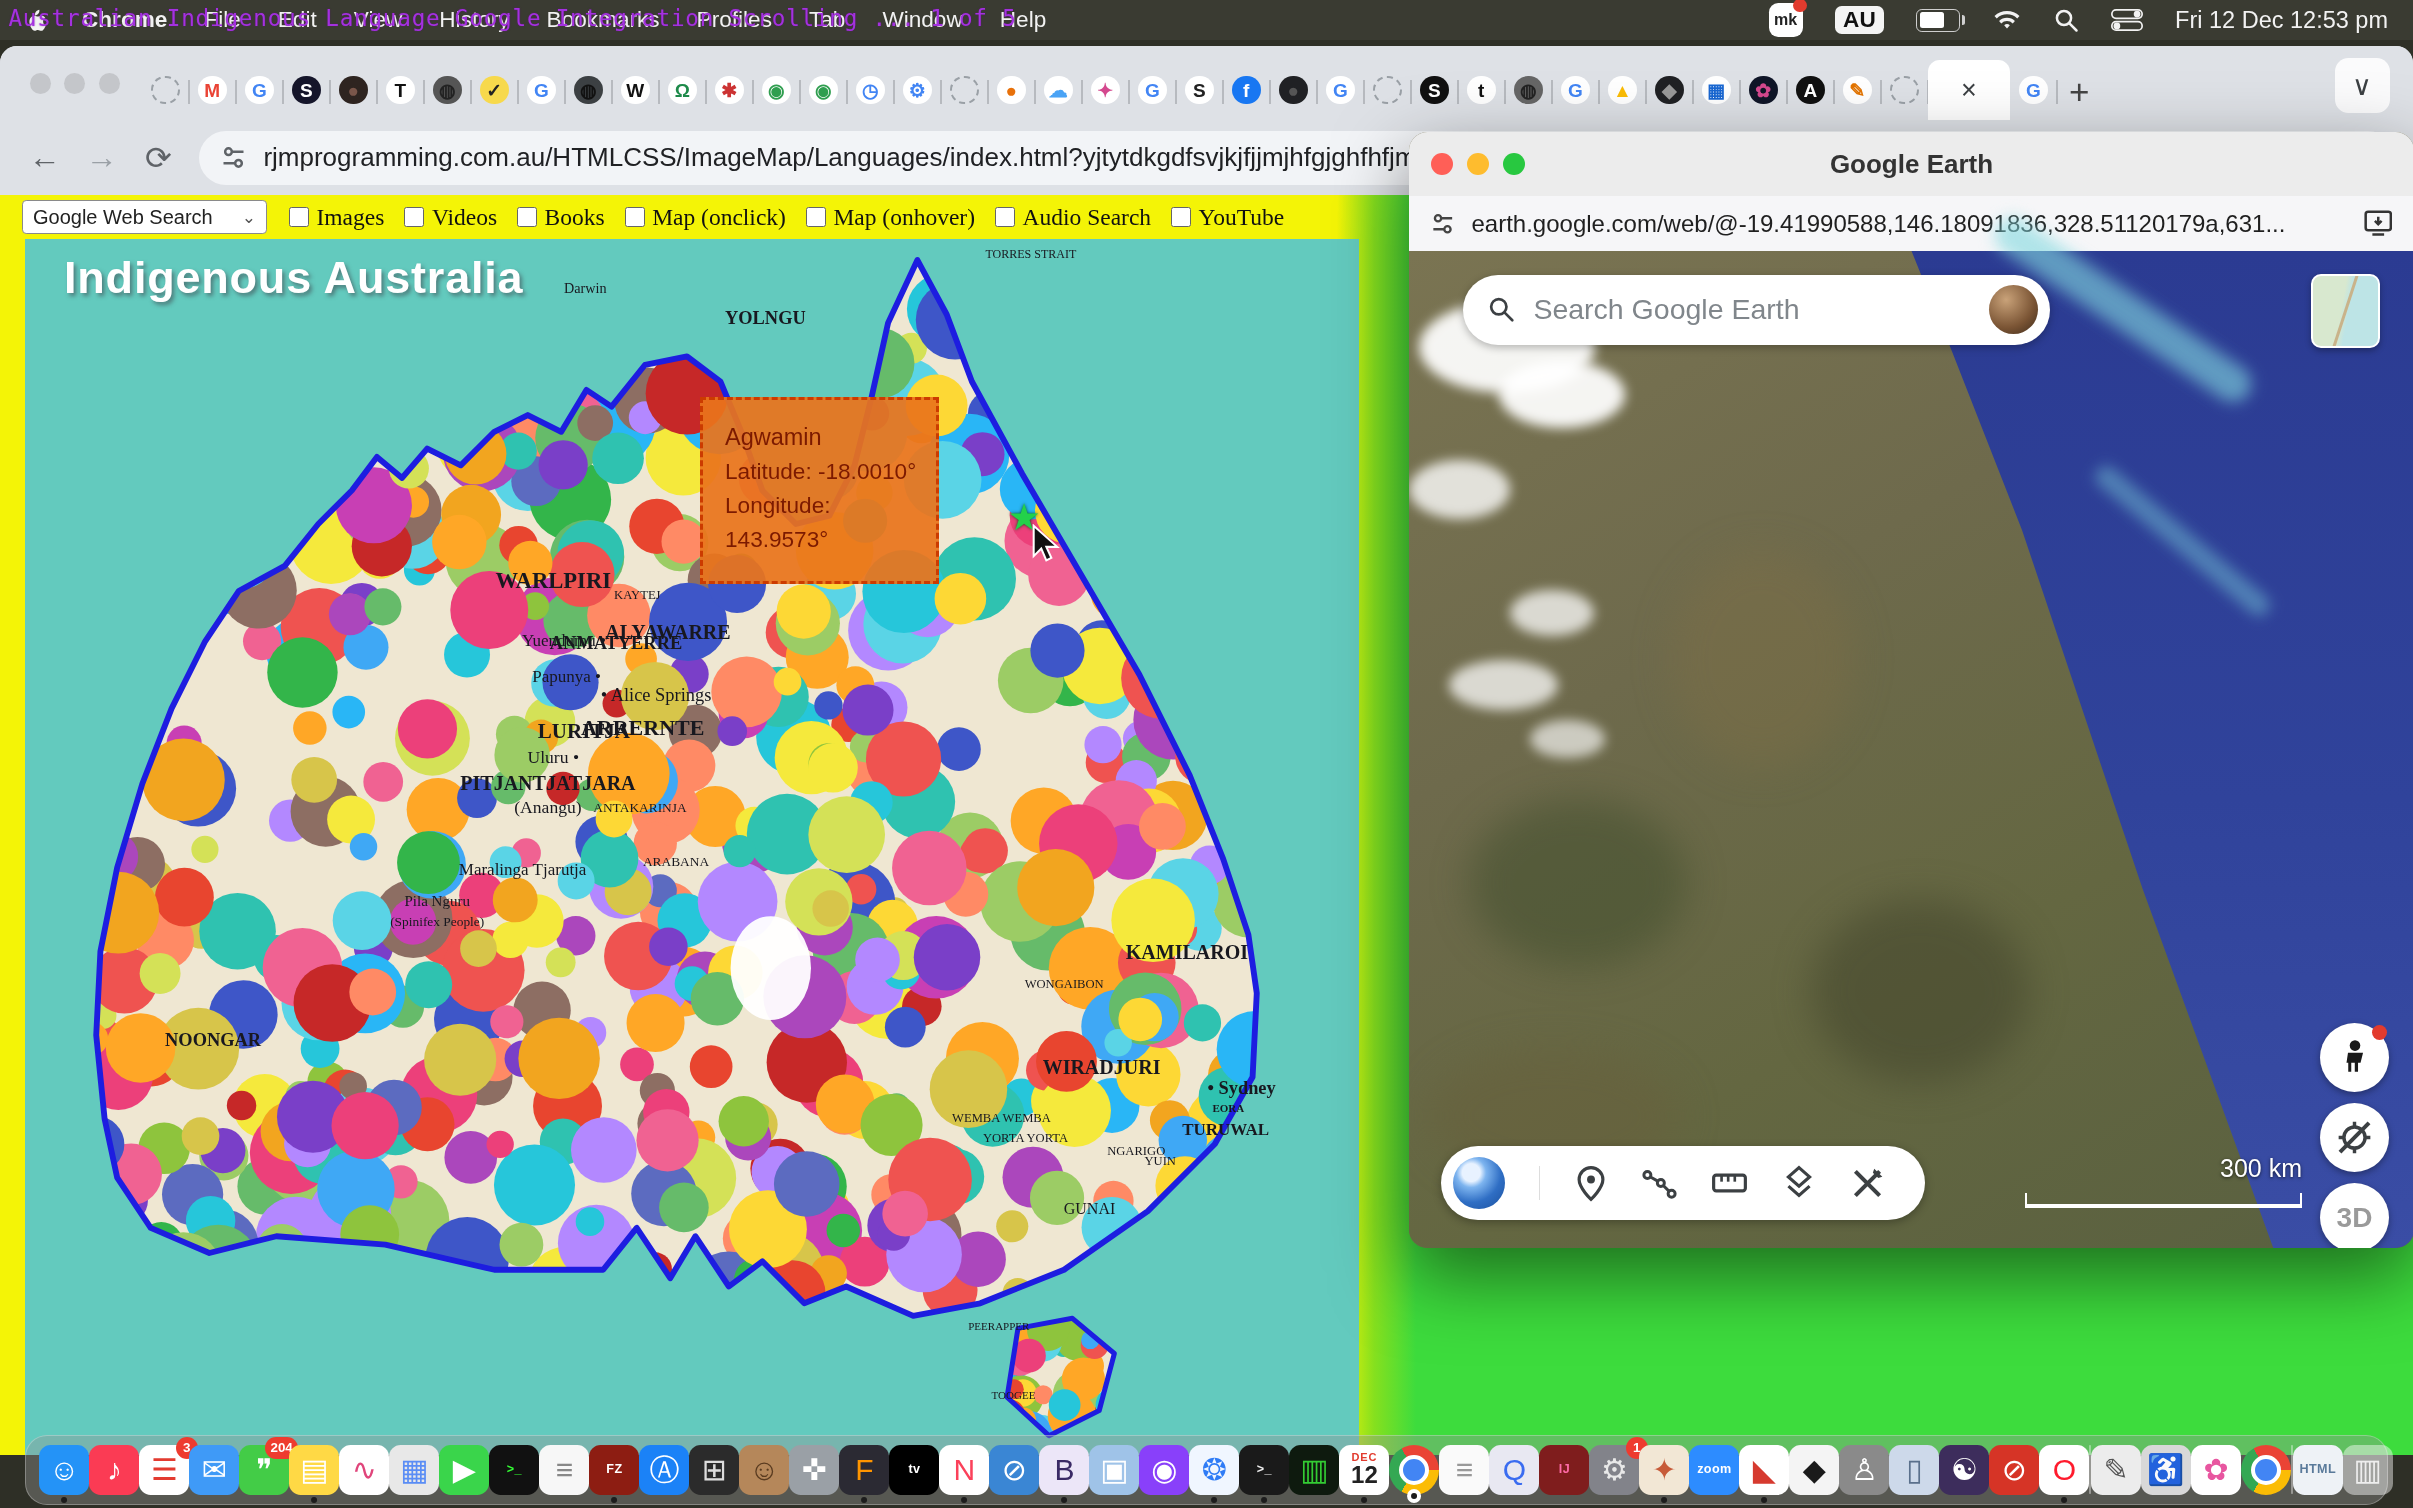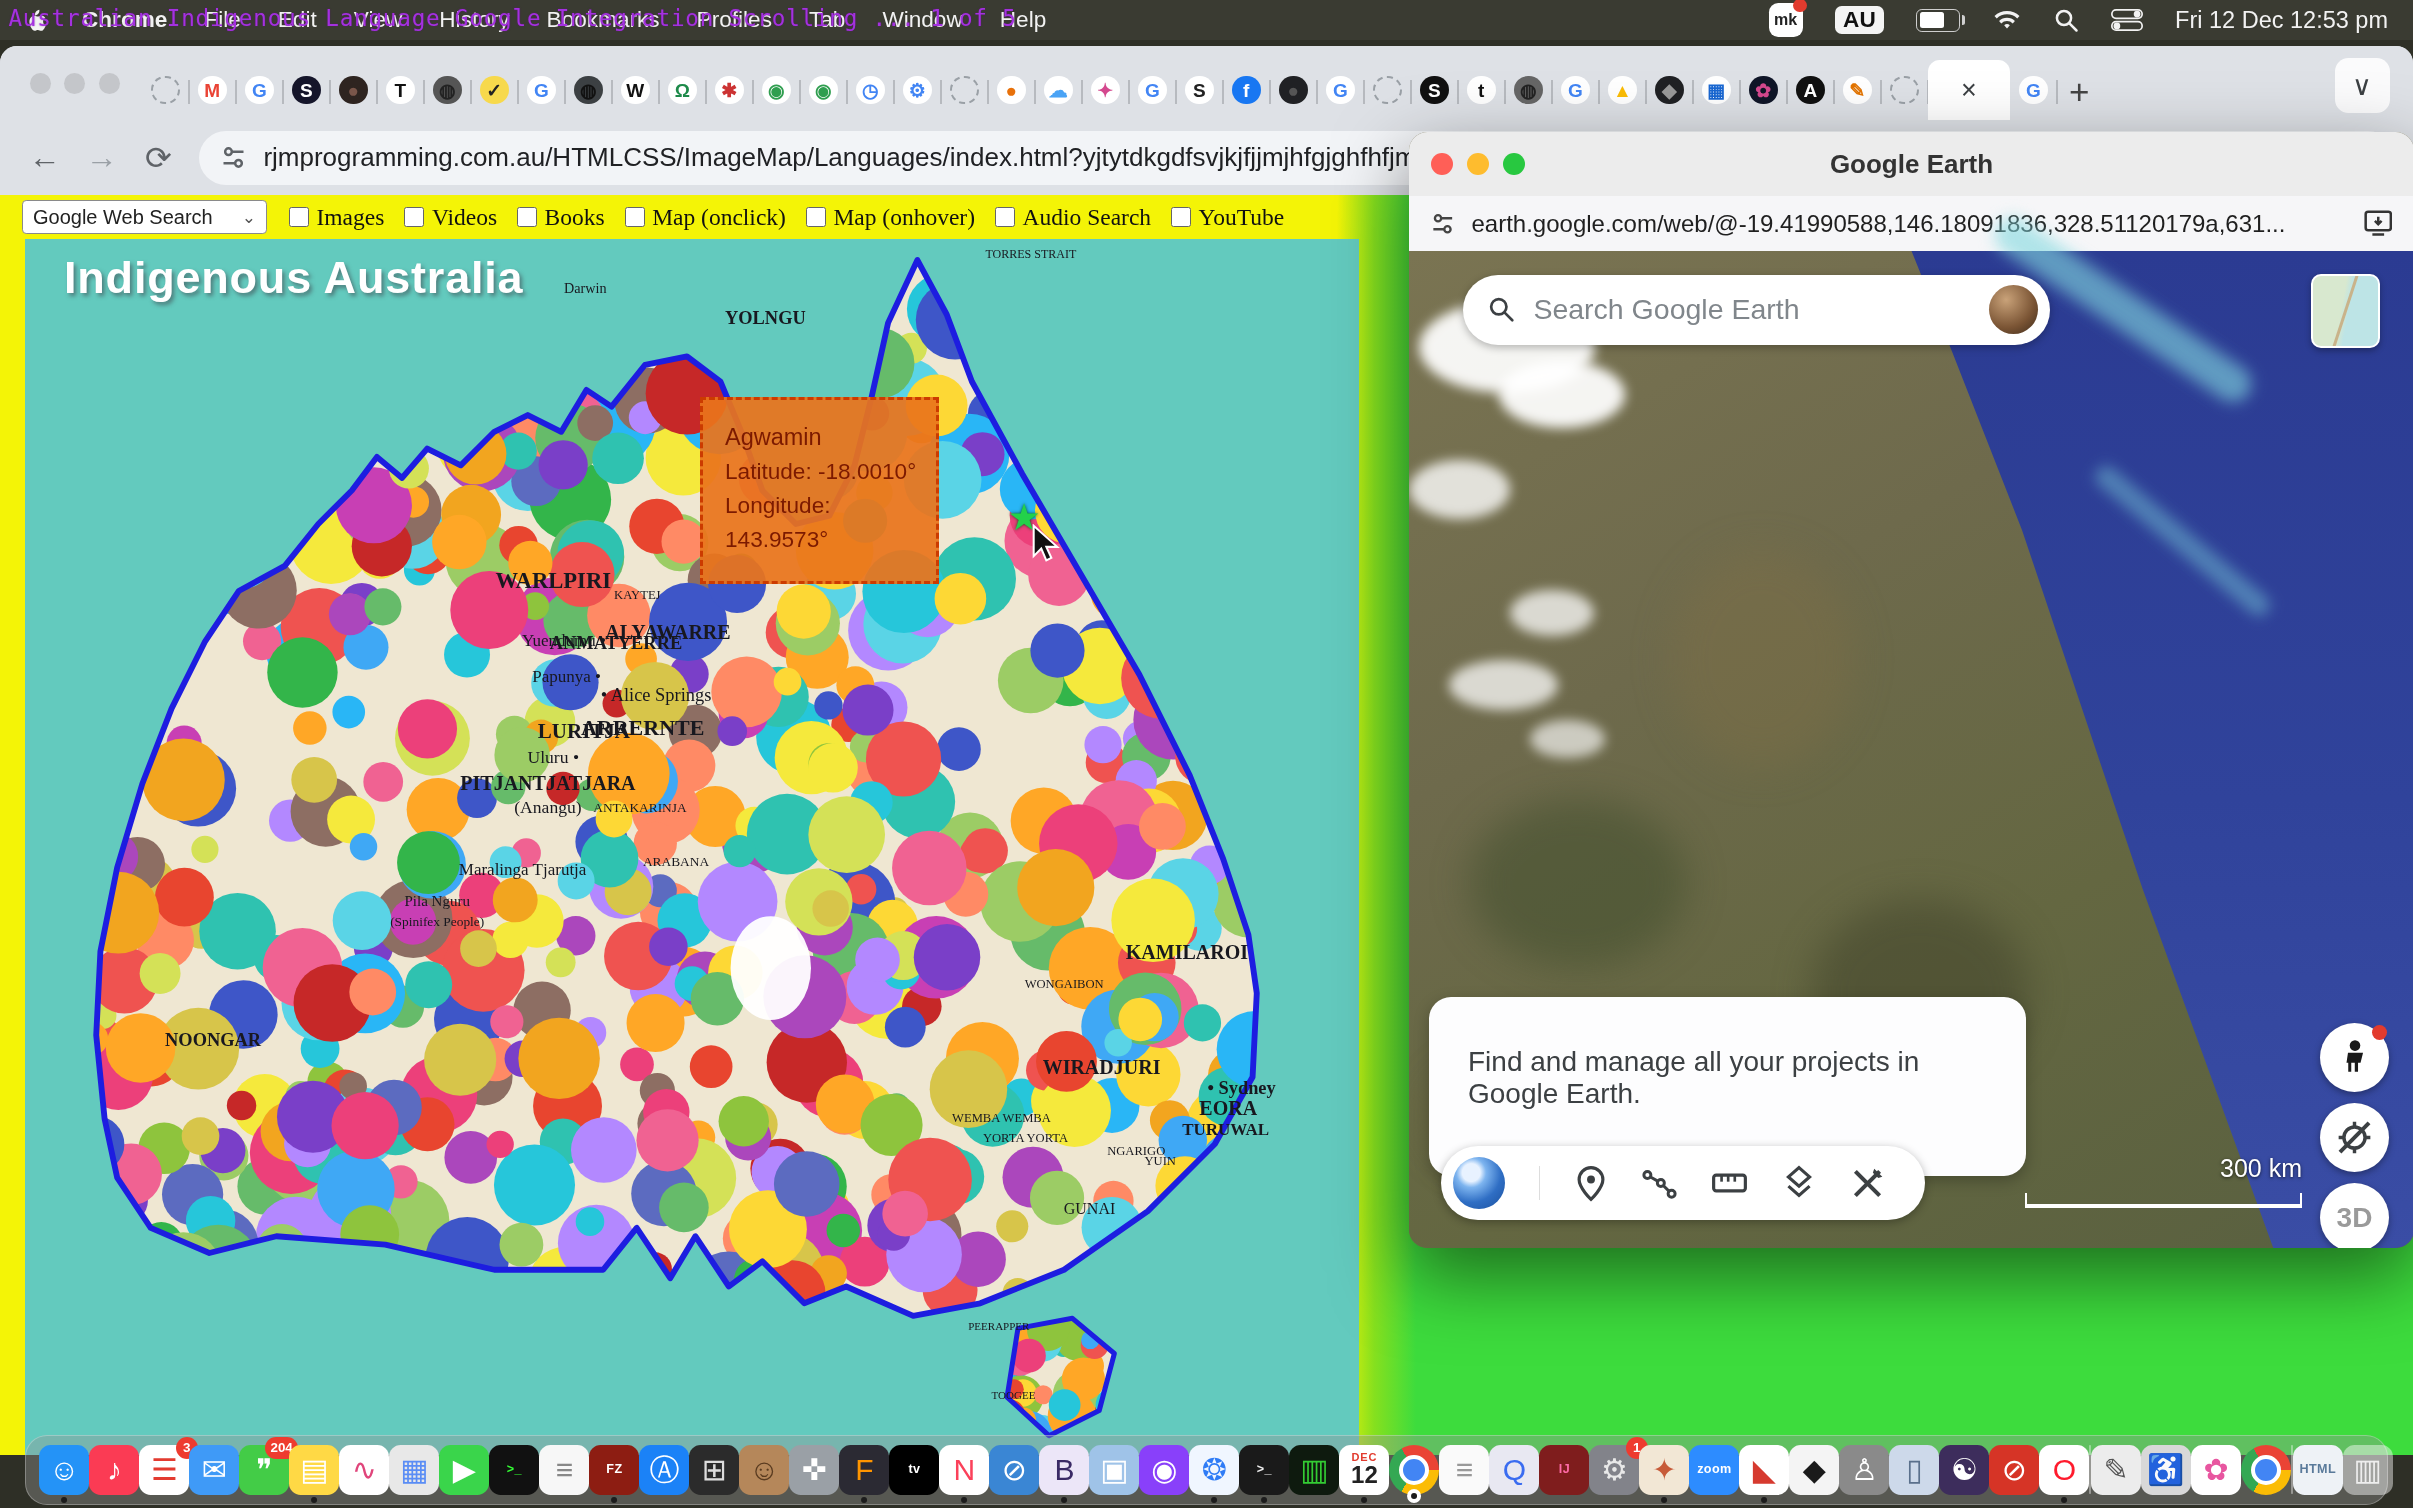--- a/index.html
+++ b/index.html
@@ -1059,21 +1059,21 @@
           <div class="maplabel" style="left: 46.1%; top: 46.8%; font-size: 13.4px;">ANTAKARINJA</div>
           <div class="maplabel" style="left: 48.8%; top: 51.2%; font-size: 13.4px;">ARABANA</div>
           <div class="maplabel" style="left: 37.3%; top: 51.9%; font-size: 17px;">Maralinga Tjarutja</div>
           <div class="maplabel" style="left: 30.9%; top: 54.4%; font-size: 15px;">Pila Nguru</div>
           <div class="maplabel" style="left: 30.9%; top: 56.2%; font-size: 13.4px;">(Spinifex People)</div>
           <div class="maplabel" style="left: 14.1%; top: 65.9%; font-size: 18.4px; font-weight: 700;">NOONGAR</div>
           <div class="maplabel" style="left: 87.1%; top: 58.6%; font-size: 20px; font-weight: 700;">KAMILAROI</div>
           <div class="maplabel" style="left: 77.9%; top: 61.3%; font-size: 12.6px;">WONGAIBON</div>
           <div class="maplabel" style="left: 80.7%; top: 68.1%; font-size: 20px; font-weight: 700;">WIRADJURI</div>
           <div class="maplabel" style="left: 91.2%; top: 69.8%; font-size: 18.4px; font-weight: 700;">• Sydney</div>
-          <div class="maplabel" style="left: 90.2%; top: 71.5%; font-size: 20px; font-weight: 700;">EORA</div>
+          <div class="maplabel" style="left: 90.2%; top: 71.5%; font-size: 11px; font-weight: 700;">EORA</div>
           <div class="maplabel" style="left: 90%; top: 73.3%; font-size: 17px; font-weight: 700;">TURUWAL</div>
           <div class="maplabel" style="left: 73.2%; top: 72.3%; font-size: 12.6px;">WEMBA WEMBA</div>
           <div class="maplabel" style="left: 75%; top: 73.9%; font-size: 12.6px;">YORTA YORTA</div>
           <div class="maplabel" style="left: 83.3%; top: 75%; font-size: 12.6px;">NGARIGO</div>
           <div class="maplabel" style="left: 85.1%; top: 75.8%; font-size: 12.6px;">YUIN</div>
           <div class="maplabel" style="left: 79.8%; top: 79.8%; font-size: 16px;">GUNAI</div>
           <div class="maplabel" style="left: 73%; top: 89.4%; font-size: 11px;">PEERAPPER</div>
           <div class="maplabel" style="left: 74.1%; top: 95.1%; font-size: 11px;">TOOGEE</div>
         </div>
       <div class="tooltipbox">
@@ -1130,24 +1130,20 @@
     <div class="ge-search">
       <svg width="27" height="27" viewBox="0 0 30 30">
         <circle cx="12" cy="12" r="8.5" fill="none" stroke="#3c4043" stroke-width="3"></circle>
         <line x1="18.5" y1="18.5" x2="27" y2="27" stroke="#3c4043" stroke-width="3" stroke-linecap="round"></line>
       </svg>
       <span class="ge-ph">Search Google Earth</span>
       <span class="avatar"></span>
     </div>
     <div class="minimap"></div>
 
-    <div class="ge-card">
-      <div>Find and manage all your projects in Google Earth.</div>
-      <span class="dismiss">Dismiss</span>
-    </div>
 
     <div class="ge-toolbar">
       <span class="ge-logo"></span>
       <span class="tb-div"></span>
       <span class="tbicon">
         <svg width="34" height="37" viewBox="0 0 24 28">
             <path d="M12 2a9 9 0 0 1 9 9c0 6.5-9 15-9 15s-9-8.5-9-15a9 9 0 0 1 9-9z" fill="none" stroke="#3c4043" stroke-width="2.4"></path>
             <circle cx="12" cy="11" r="3" fill="#3c4043"></circle>
           </svg>
       </span>

